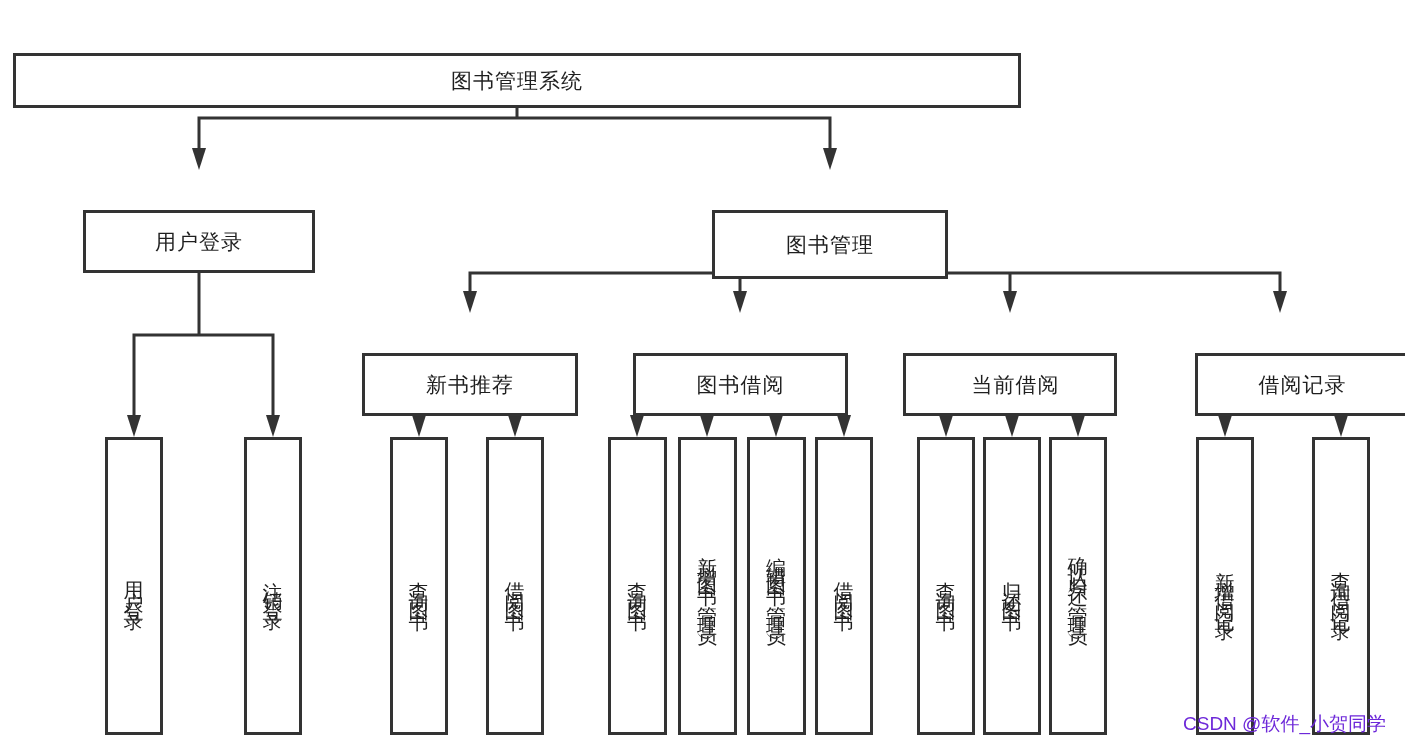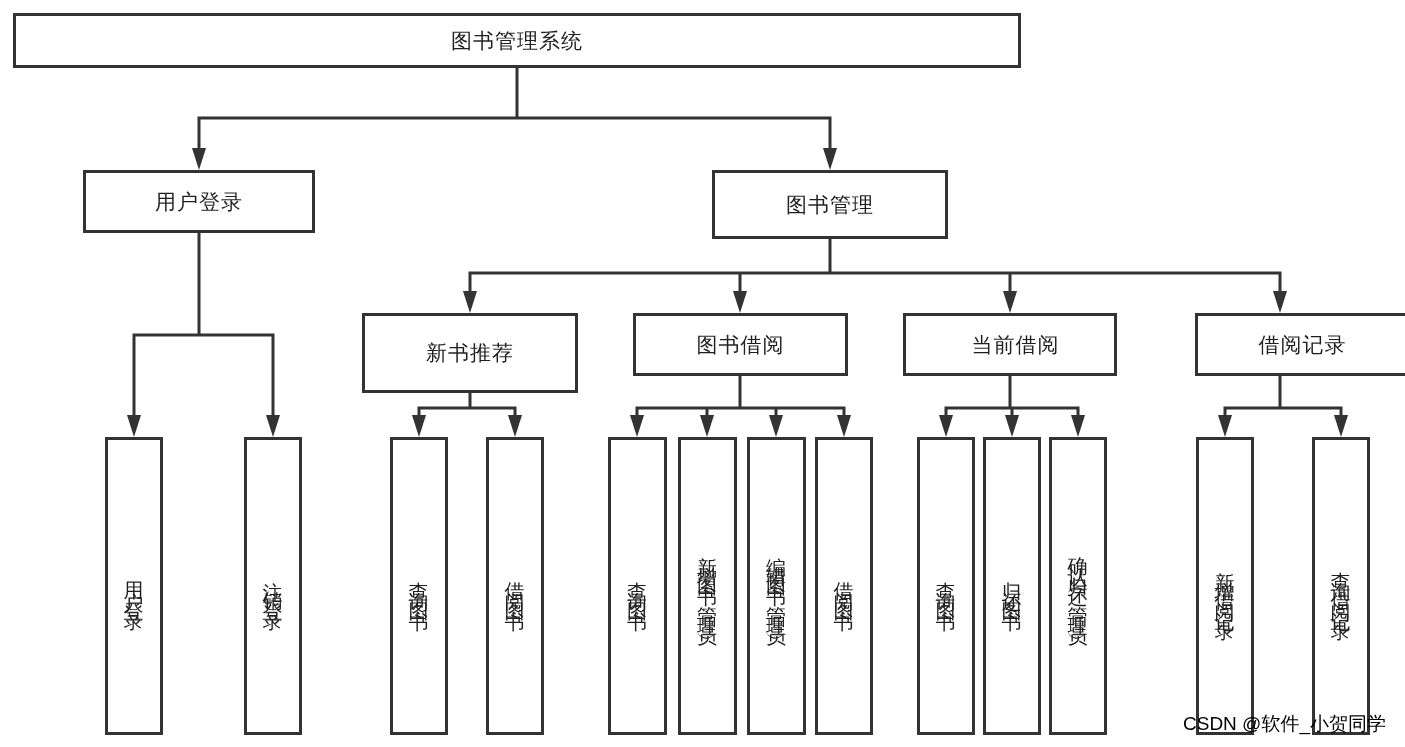--- a/index.html
+++ b/index.html
@@ -24,36 +24,37 @@
     border: 3px solid #333333;
     background: #ffffff;
     display: flex;
     align-items: center;
     justify-content: center;
     color: #1f1f1f;
   }
   .hbox {
     font-size: 21px;
     letter-spacing: 1px;
+    margin-top: 40px;
   }
   .vbox {
     font-size: 20px;
   }
   .vbox .vtext {
     writing-mode: vertical-rl;
     text-orientation: mixed;
     letter-spacing: 10px;
     line-height: 1;
     white-space: nowrap;
   }
   .watermark {
     position: absolute;
     left: 1183px; top: 711px;
     font-size: 19px;
-    color: #000000;
+    color: #6d28d9;
     white-space: nowrap;
   }
 </style>
 </head>
 <body>
 
 <div class="canvas">
 
   <svg class="connectors" width="1405" height="747" viewBox="0 0 1405 747" xmlns="http://www.w3.org/2000/svg">
 
@@ -123,21 +124,21 @@
     <span>图书管理系统</span>
   </div>
 
   <div class="node hbox" style="left:83px; top:170px; width:232px; height:63px;">
     <span>用户登录</span>
   </div>
   <div class="node hbox" style="left:712px; top:170px; width:236px; height:69px;">
     <span>图书管理</span>
   </div>
 
-  <div class="node hbox" style="left:362px; top:313px; width:216px; height:80px;">
+  <div class="node hbox" style="left:362px; top:313px; width:216px; height:63px;">
     <span>新书推荐</span>
   </div>
   <div class="node hbox" style="left:633px; top:313px; width:215px; height:63px;">
     <span>图书借阅</span>
   </div>
   <div class="node hbox" style="left:903px; top:313px; width:214px; height:63px;padding-left:11px;">
     <span>当前借阅</span>
   </div>
   <div class="node hbox" style="left:1195px; top:313px; width:215px; height:63px;">
     <span>借阅记录</span>

